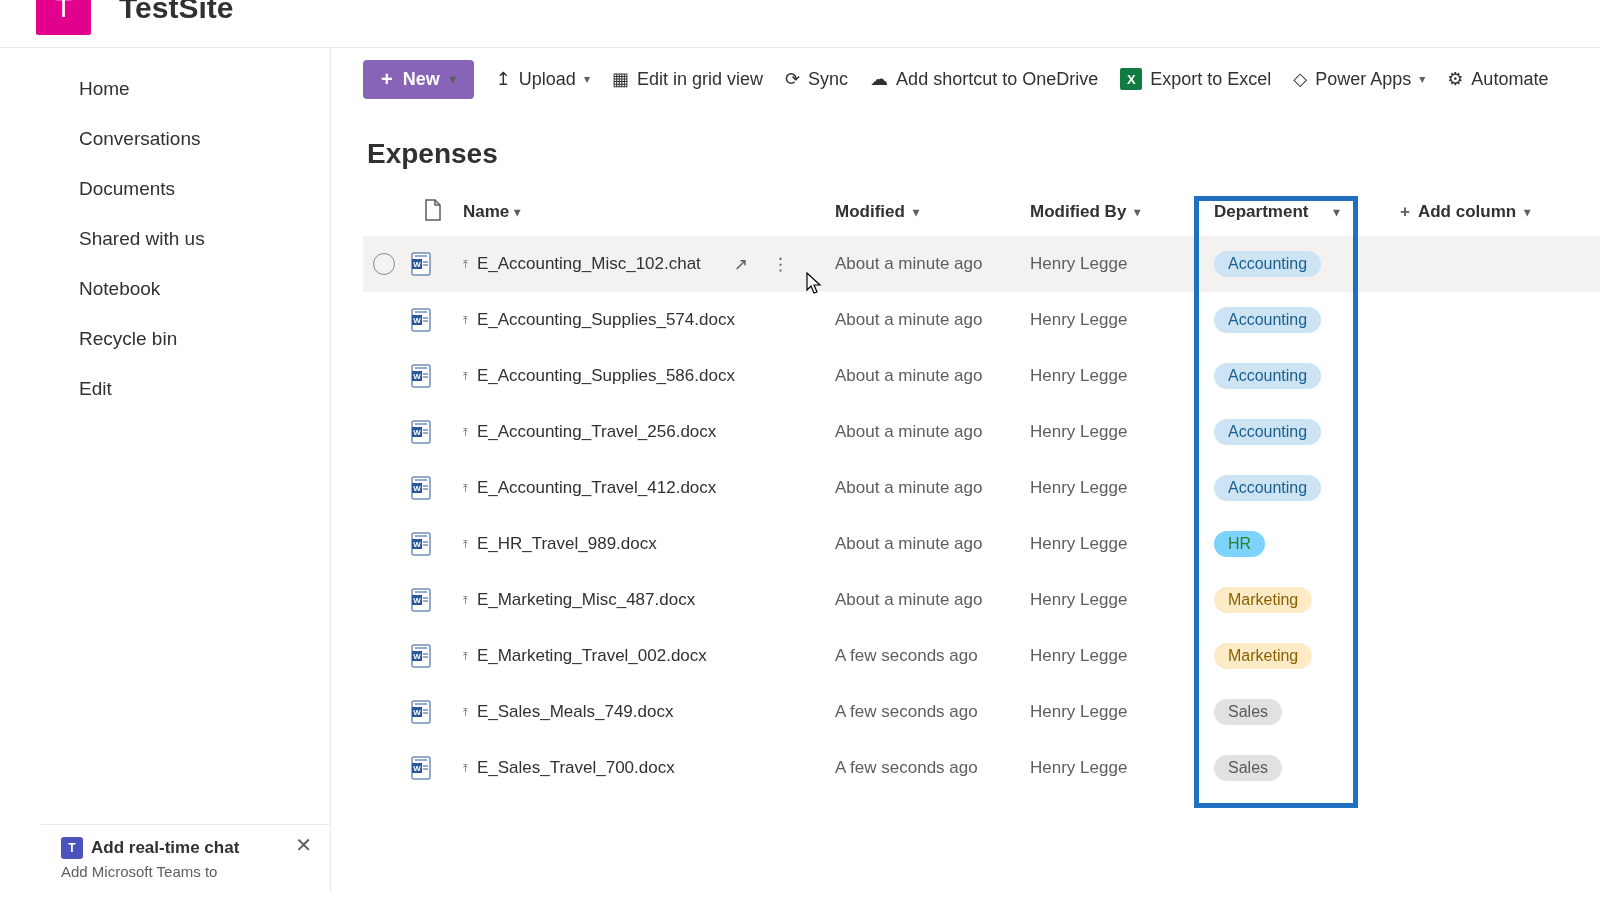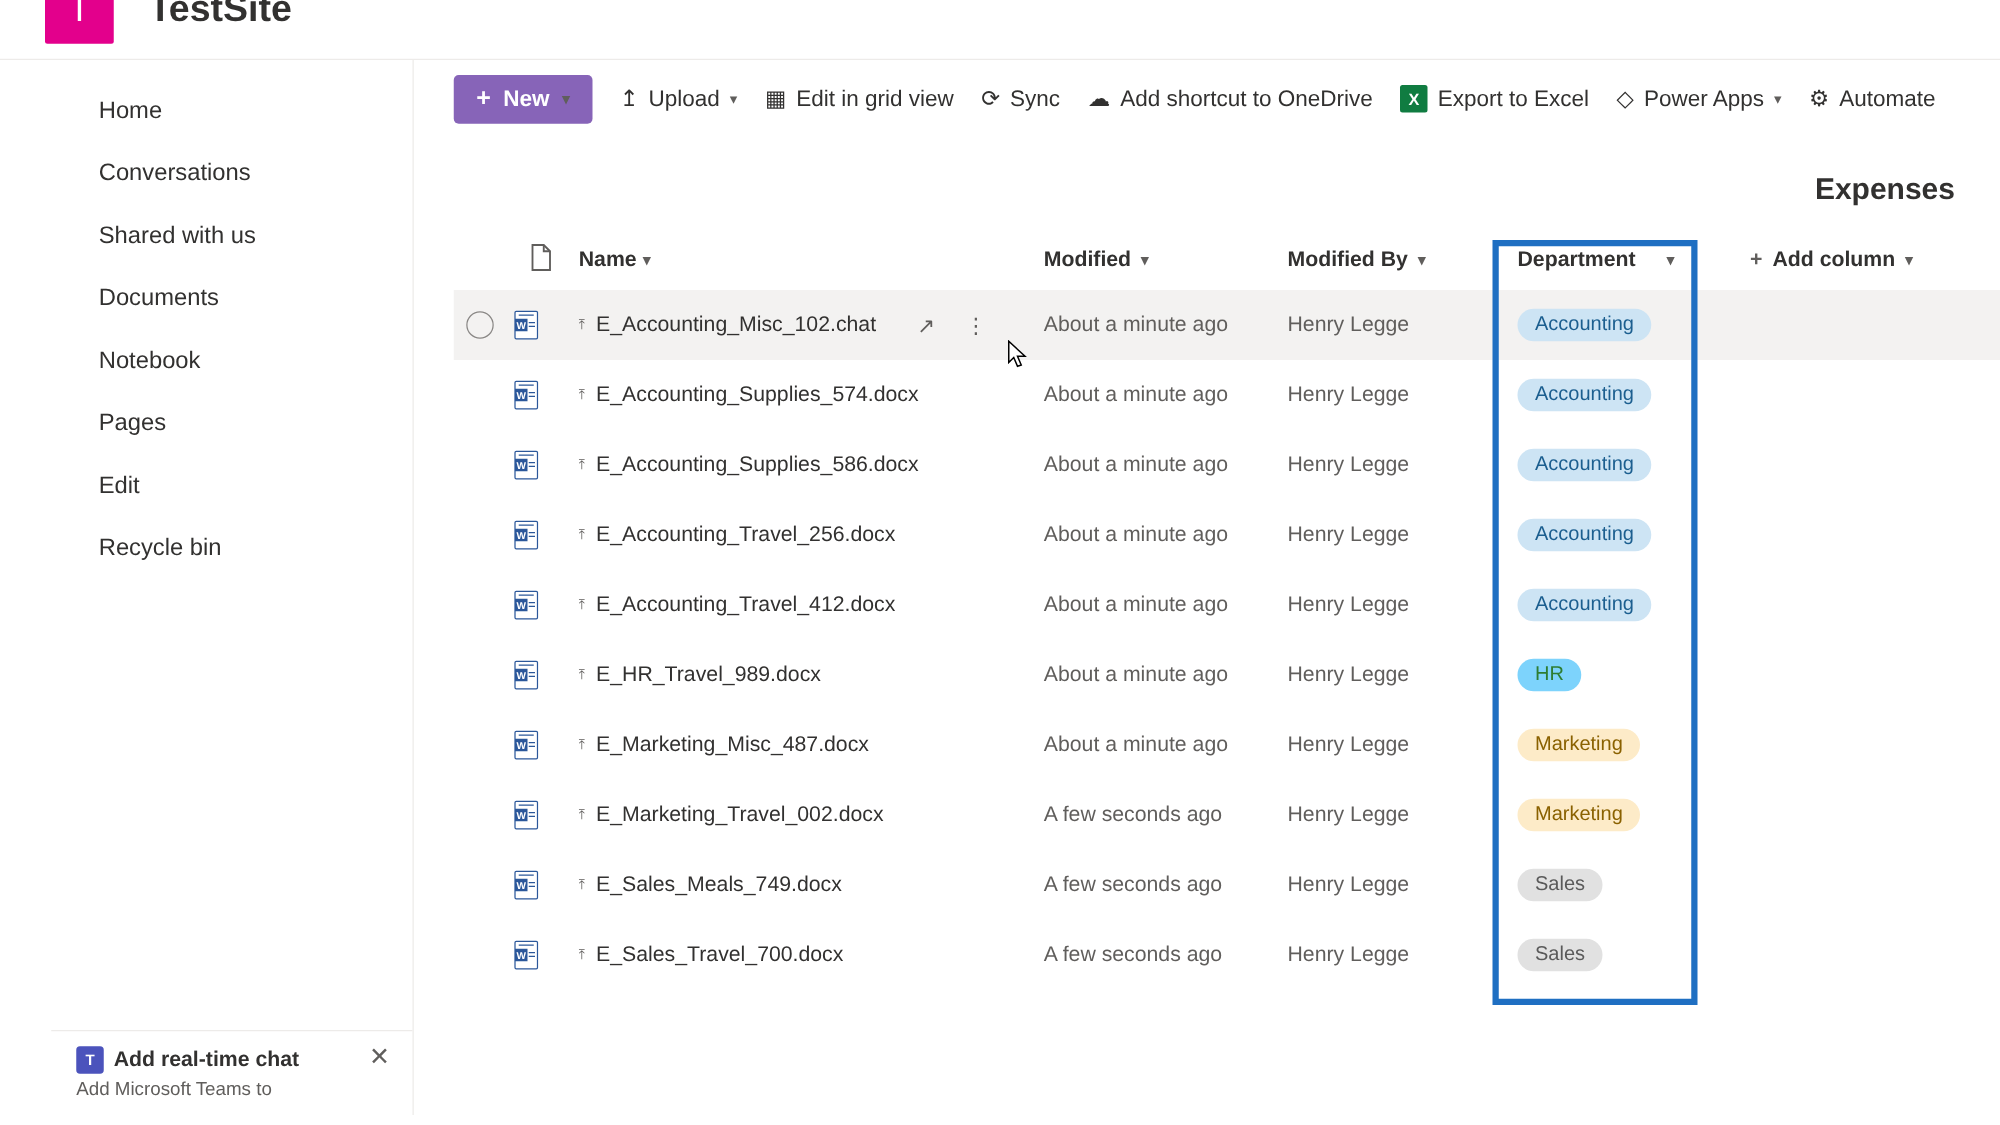--- a/index.html
+++ b/index.html
@@ -21,21 +21,21 @@
   .teams-promo-title { font-weight: 600; font-size: 17px; display: flex; align-items: center; gap: 8px; }
   .teams-promo-sub { font-size: 15px; color: #605e5c; margin-top: 4px; }
 
   .main { flex: 1; padding: 0; overflow: hidden; }
 
   .cmdbar { display: flex; align-items: center; padding: 10px 18px 10px 32px; gap: 22px; height: 62px; }
   .btn-new { background: #8764b8; color: #fff; border: none; border-radius: 4px; padding: 8px 18px; font-size: 18px; font-weight: 600; display: flex; align-items: center; gap: 10px; cursor: pointer; }
   .cmd { display: flex; align-items: center; gap: 8px; font-size: 18px; color: #323130; cursor: pointer; }
   .chev { font-size: 12px; color: #605e5c; }
 
-  .list-title { font-size: 24px; font-weight: 600; padding: 28px 36px 18px 36px; text-align: right; }
+  .list-title { font-size: 28px; font-weight: 600; padding: 28px 36px 18px 36px; }
 
   .table { margin-left: 32px; }
   .thead { display: flex; align-items: center; height: 48px; font-size: 17px; font-weight: 600; color: #323130; }
   .col-sel { width: 48px; }
   .col-icon { width: 44px; text-align: center; }
   .col-name { width: 380px; padding-left: 8px; display:flex; align-items:center; gap:5px;}
   .col-mod { width: 195px; }
   .col-modby { width: 170px; display:flex; align-items:center; gap:8px;}
   .col-dept { width: 160px; padding: 12px 14px; display:flex; align-items:center; gap:25px;}
   .col-add { flex: 1; padding-left: 40px; display:flex; align-items:center; gap:8px;}
@@ -70,26 +70,25 @@
   <div class="site-title">TestSite</div>
 </div>
 <div class="divider-h"></div>
 
 <div class="layout">
 
   <div class="sidebar">
     <div id="nav-holder">
         <div class="nav-item">Home</div>
         <div class="nav-item">Conversations</div>
+        <div class="nav-item">Documents</div>
         <div class="nav-item">Shared with us</div>
-        <div class="nav-item">Documents</div>
         <div class="nav-item">Notebook</div>
-        <div class="nav-item">Pages</div>
+        <div class="nav-item">Recycle bin</div>
         <div class="nav-item">Edit</div>
-        <div class="nav-item">Recycle bin</div>
       </div>
     <div class="teams-promo">
       <span class="teams-promo-close">✕</span>
       <div class="teams-promo-title">
         <span class="teams-ico">T</span>
         <span>Add real-time chat</span>
       </div>
       <div class="teams-promo-sub">Add Microsoft Teams to</div>
     </div>
   </div>

